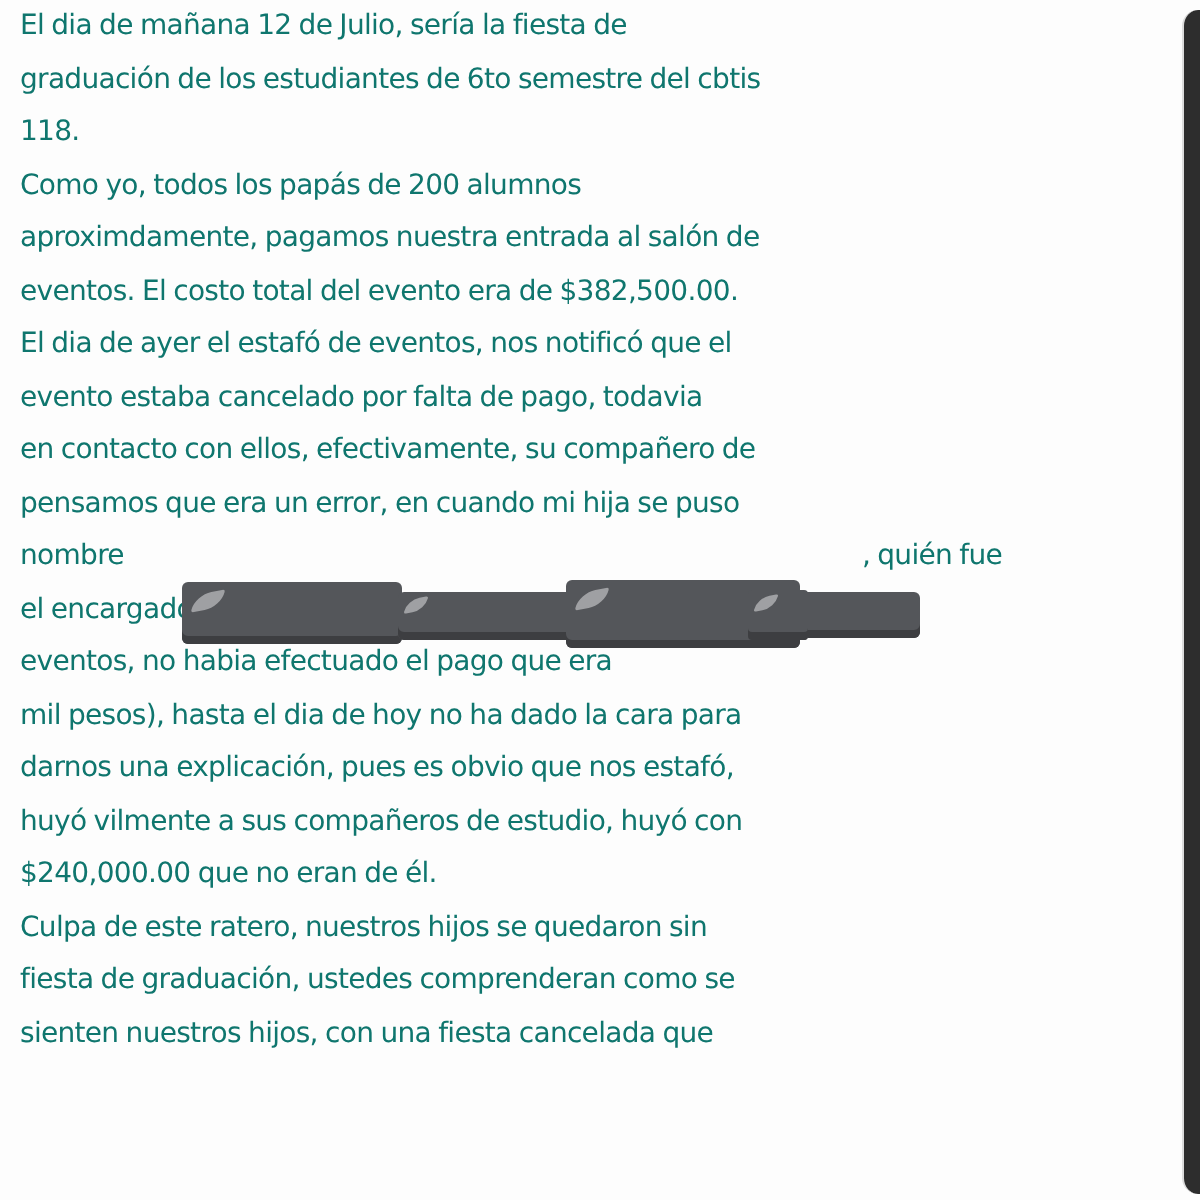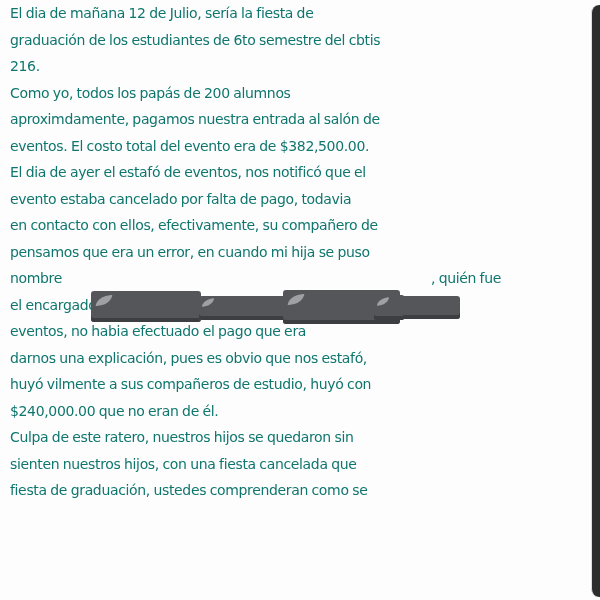--- a/index.html
+++ b/index.html
@@ -65,37 +65,38 @@
       border-left: 1px solid #dcdcdc;
     }
   </style>
 </head>
 <body>
 
 <div class="screen">
   <div class="post-body">
     <span class="line">El dia de mañana 12 de Julio, sería la fiesta de</span>
     <span class="line">graduación de los estudiantes de 6to semestre del cbtis</span>
-    <span class="line">216.</span>
+    <span class="line">118.</span>
     <span class="line">Como yo, todos los papás de 200 alumnos</span>
     <span class="line">aproximdamente, pagamos nuestra entrada al salón de</span>
     <span class="line">eventos. El costo total del evento era de $382,500.00.</span>
     <span class="line">El dia de ayer el estafó de eventos, nos notificó que el</span>
     <span class="line">evento estaba cancelado por falta de pago, todavia</span>
     <span class="line">en contacto con ellos, efectivamente, su compañero de</span>
     <span class="line">pensamos que era un error, en cuando mi hija se puso</span>
     <span class="line"><span>nombre</span><span class="redaction-gap"></span><span>, quién fue</span></span>
     <span class="line">el encargado de recaudar el dinero y pagar al salón de</span>
     <span class="line">eventos, no habia efectuado el pago que era</span>
+    <span class="line">mil pesos), hasta el dia de hoy no ha dado la cara para</span>
     <span class="line">darnos una explicación, pues es obvio que nos estafó,</span>
     <span class="line">huyó vilmente a sus compañeros de estudio, huyó con</span>
     <span class="line">$240,000.00 que no eran de él.</span>
     <span class="line">Culpa de este ratero, nuestros hijos se quedaron sin</span>
+    <span class="line">fiesta de graduación, ustedes comprenderan como se</span>
     <span class="line">sienten nuestros hijos, con una fiesta cancelada que</span>
-    <span class="line">fiesta de graduación, ustedes comprenderan como se</span>
   </div>
 
   <div class="redaction" style="left:91px; top:291px; width:110px; height:31px;">
     <span class="shine" style="left:6px; top:5px;"></span>
   </div>
   <div class="redaction" style="left:199px; top:296px; width:88px; height:24px;">
     <span class="shine" style="left:4px; top:3px; width:10px; height:7px;"></span>
   </div>
   <div class="redaction" style="left:400px; top:296px; width:60px; height:23px;"></div>
   <div class="redaction" style="left:283px; top:290px; width:117px; height:34px;">

